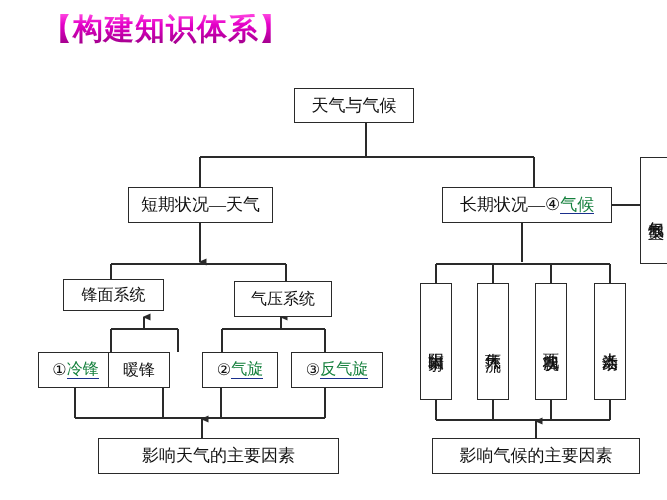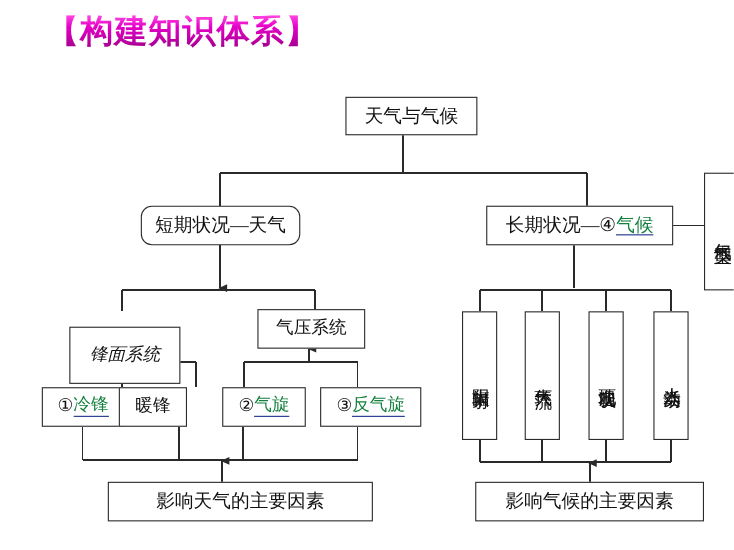--- a/index.html
+++ b/index.html
@@ -118,29 +118,29 @@
 
       <path d="M418,400 L418,420"></path>
       <path d="M475,400 L475,420"></path>
       <path d="M533,400 L533,420"></path>
       <path d="M592,400 L592,420"></path>
       <path d="M418,420 L592,420"></path>
       <path d="M518,438 L518,421" marker-end="url(#arrUp)"></path>
     </g>
   </svg>
 
-  <div class="box" style="left:296px;top:88px;width:120px;height:35px;">
+  <div class="box" style="left:276px;top:88px;width:120px;height:35px;">
     <span>天气与气候</span>
   </div>
 
-  <div class="box" style="left:110px;top:187px;width:145px;height:36px;border-radius:10px;">
+  <div class="box" style="left:110px;top:187px;width:145px;height:36px;">
     <span>短期状况—天气</span>
   </div>
 
-  <div class="box sm" style="left:45px;top:297px;width:101px;height:52px;font-style:italic;">
+  <div class="box sm" style="left:45px;top:279px;width:101px;height:32px;">
     <span>锋面系统</span>
   </div>
 
   <div class="box sm" style="left:216px;top:281px;width:98px;height:36px;text-align:center;">
     <span>气压系统</span>
   </div>
 
   <div class="box sm" style="left:20px;top:352px;width:75px;height:36px;">
     <span class="num">①</span>
       <span class="red ul">冷锋</span>

